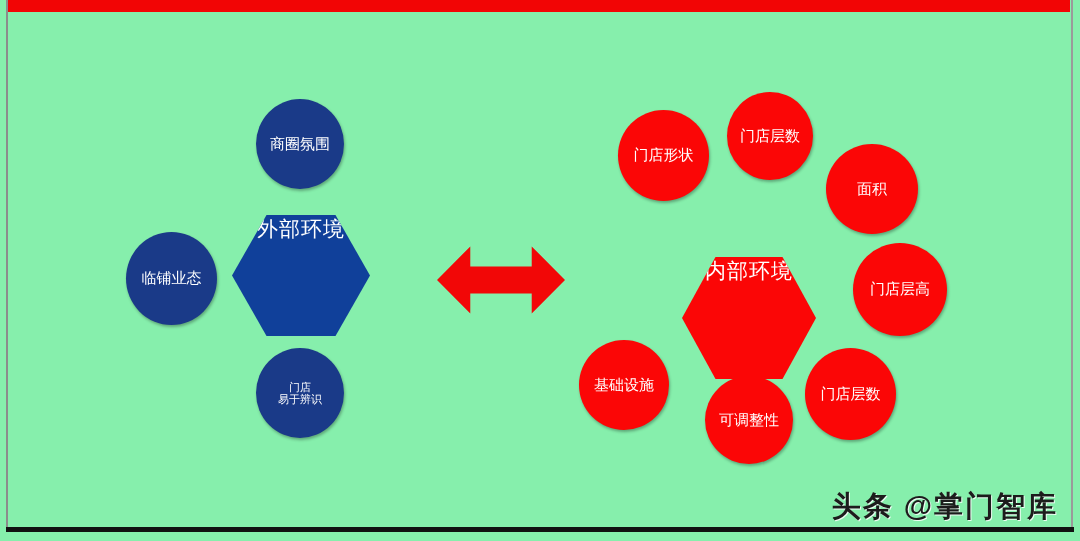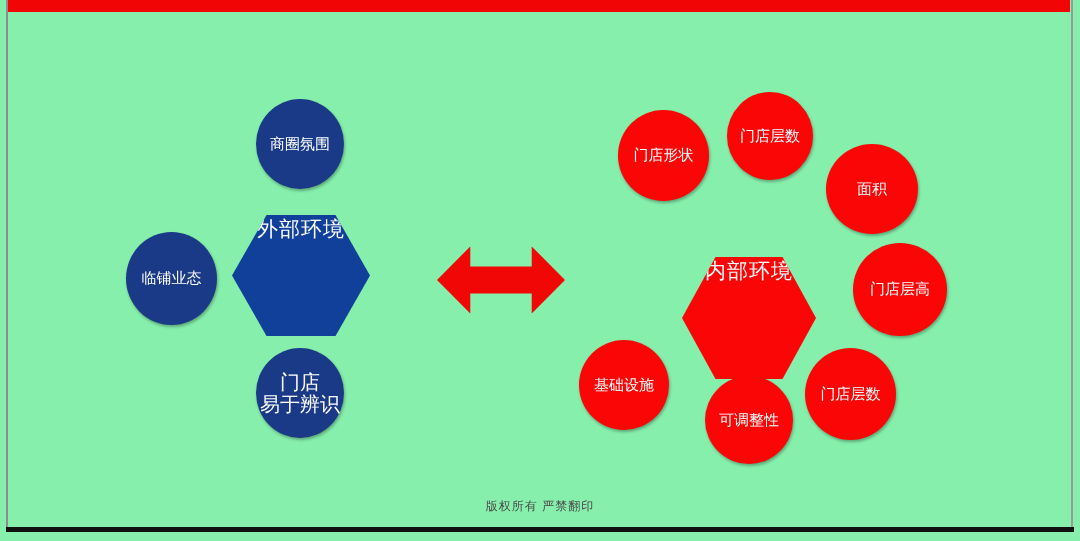--- a/index.html
+++ b/index.html
@@ -81,21 +81,21 @@
     clip-path: polygon(25% 0%, 75% 0%, 100% 50%, 75% 100%, 25% 100%, 0% 50%);
     color: #ffffff;
     text-align: center;
     user-select: none;
   }
   .hexwrap.blue { background: #10409a; }
   .hexwrap.red  { background: #fb0606; }
 
   .hex-label { font-size: 21px; letter-spacing: 1px; }
   .node-label { font-size: 15px; }
-  .node-label.small { font-size: 20px; }
+  .node-label.small { font-size: 11px; }
 
   
   .arrow {
     position: absolute;
     left: 437px;
     top: 240px;
     width: 128px;
     height: 80px;
     background: #f20707;
     clip-path: polygon(
@@ -190,16 +190,16 @@
     <div class="circle red" style="left:579px; top:340px; width:90px; height:90px;">
       <span class="node-label">基础设施</span>
     </div>
 
     <div class="hexwrap red" style="left:682px; top:213px; width:134px; height:122px;margin-top:44px;">
       <span class="hex-label">内部环境</span>
     </div>
 
   </div>
 
-  <div class="footer-note">版权所有 严禁翻印</div>
-
+
+  <div class="watermark">头条 @掌门智库</div>
 
 </div>
 
 </body></html>

